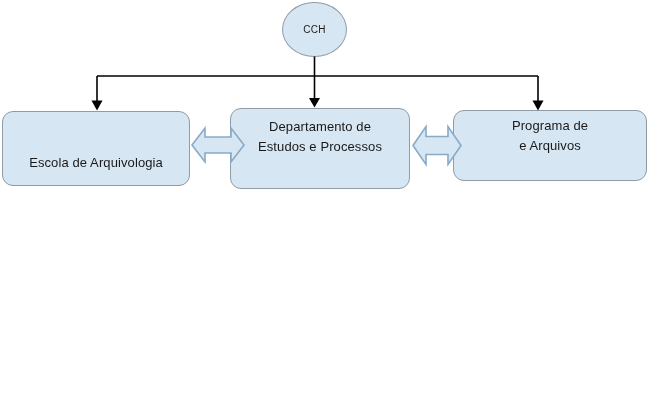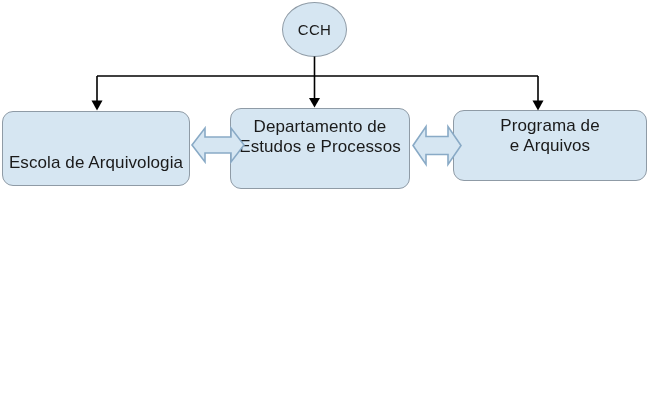--- a/index.html
+++ b/index.html
@@ -50,34 +50,34 @@
     position: absolute;
     left: 282px; top: 2px;
     width: 65px; height: 55px;
     background: var(--node-fill);
     border: 1.3px solid var(--node-border);
     border-radius: 50%;
     z-index: 2;
     display: flex;
     align-items: center;
     justify-content: center;
-    font-size: 15px;
+    font-size: 10px;
     color: var(--text);
     letter-spacing: 0.3px;
   }
 
   .box {
     position: absolute;
     background: var(--node-fill);
     border: 1.3px solid var(--node-border);
     border-radius: 11px;
     z-index: 1;
     text-align: center;
     color: var(--text);
-    font-size: 17px;
+    font-size: 13px;
     line-height: 20px;
     letter-spacing: 0.1px;
   }
   .box .content { overflow: hidden; }
 
   .box-escola { left: 2px; top: 111px; width: 188px; height: 75px; }
   .box-escola .content { margin-top: 41px; }
 
   .box-departamento { left: 230px; top: 108px; width: 180px; height: 81px; }
   .box-departamento .content { margin-top: 8px; }

